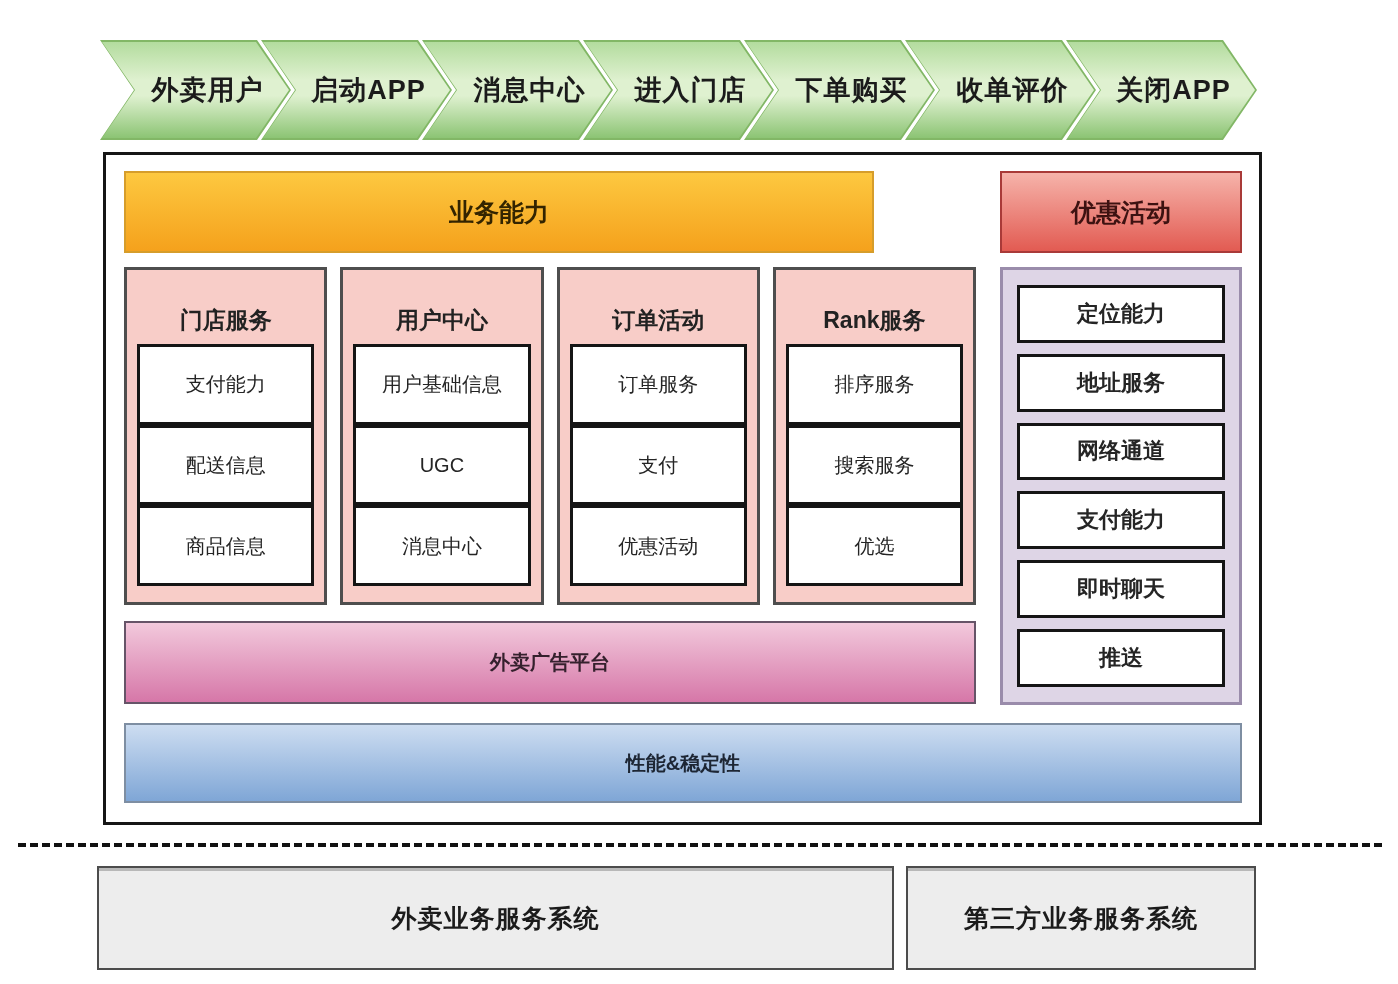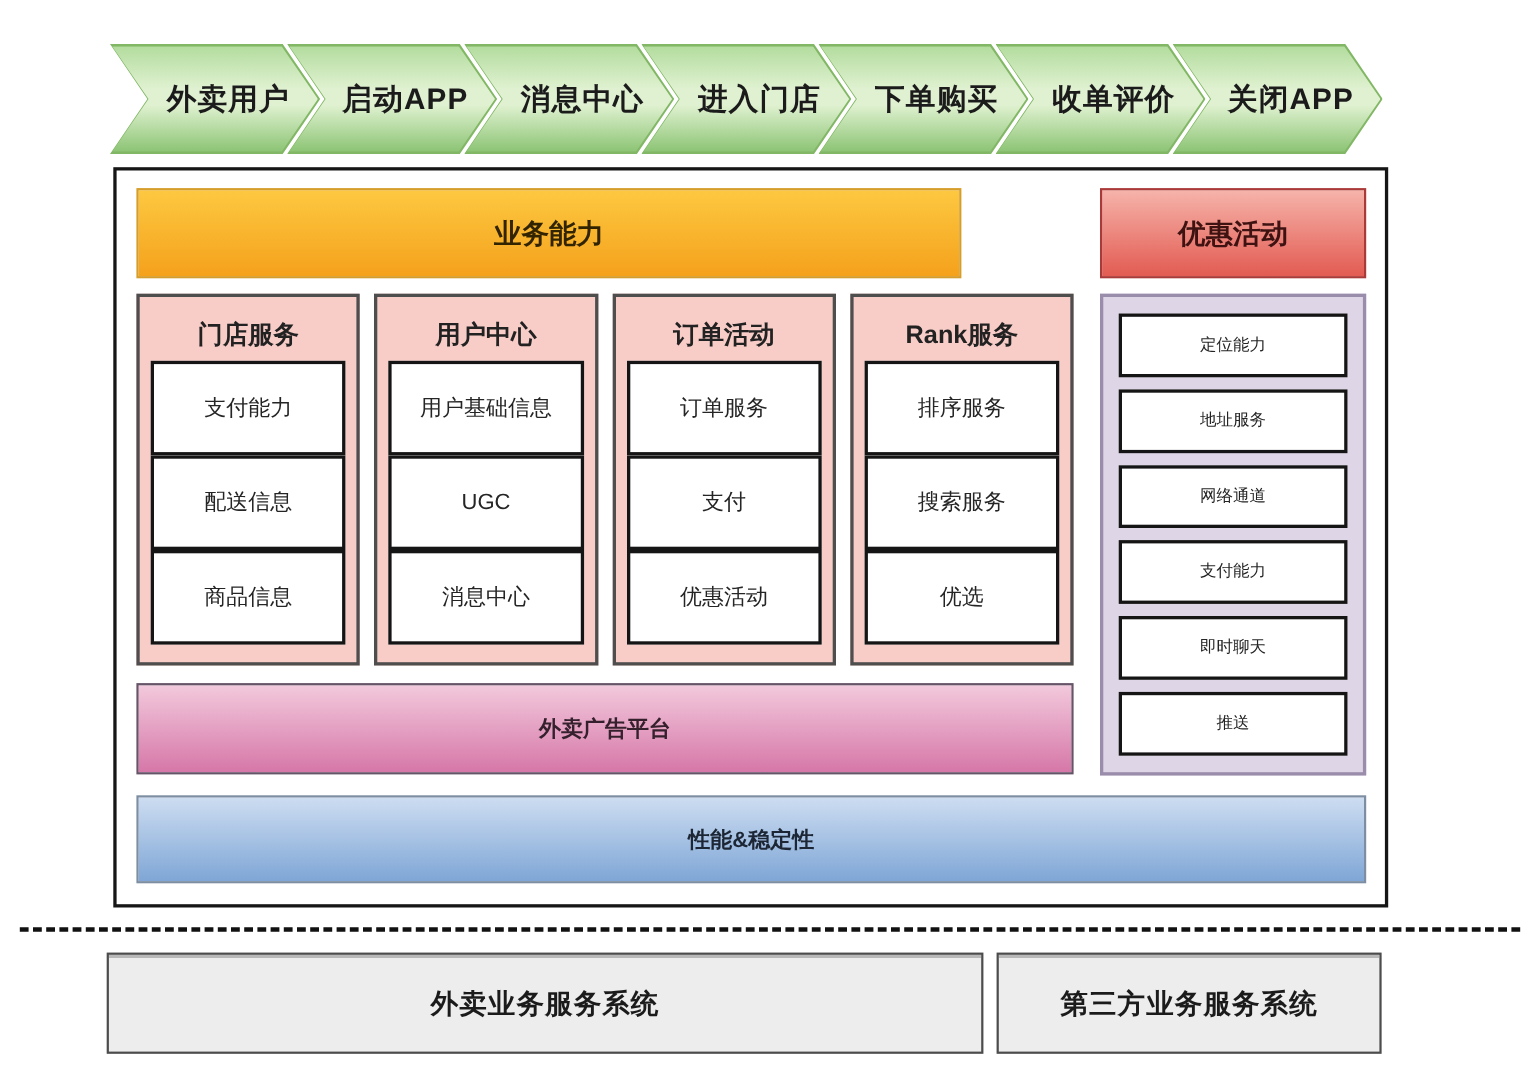--- a/index.html
+++ b/index.html
@@ -87,21 +87,21 @@
     position:absolute;left:18px;top:112px;
     width:852px;height:338px;
     display:flex;gap:13px;
   }
   .pcol{
     flex:1;
     background:var(--column-pink);
     border:3px solid #4e4e4e;
     display:grid;
     grid-template-rows:58px 1fr 1fr 1fr;
-    padding:0 10px 16px 10px;
+    padding:16px 10px 16px 10px;
   }
   .pcol-title{
     display:flex;align-items:center;justify-content:center;
     font-size:23px;font-weight:bold;color:#222;
     padding-top:10px;
   }
   .wbox{
     background:#ffffff;
     border:3px solid #151515;
     display:flex;align-items:center;justify-content:center;
@@ -111,21 +111,21 @@
 
   .purple-panel{
     position:absolute;left:894px;top:112px;
     width:242px;height:438px;
     background:var(--base-panel-purple);
     border:3px solid #9a8cab;
     display:grid;grid-template-rows:repeat(6,1fr);
     gap:11px;
     padding:15px 14px;
   }
-  .purple-panel .wbox{font-size:15px;border-width:3px;}
+  .purple-panel .wbox{font-size:22px;border-width:3px;font-weight:bold;}
 
   .bar{
     position:absolute;
     display:flex;align-items:center;justify-content:center;
     font-size:20px;font-weight:bold;
   }
   .bar.magenta{
     left:18px;top:466px;width:852px;height:83px;
     background:linear-gradient(180deg,var(--ad-pink-top),var(--ad-pink-bottom));
     border:2px solid #665468;
@@ -138,21 +138,21 @@
     color:#1d2634;
   }
 
   
   .dashed{
     position:absolute;left:18px;top:843px;
     width:1364px;height:0;
     border-top:4px dashed #111111;
   }
   .sys{
-    position:absolute;top:866px;height:92px;
+    position:absolute;top:866px;height:104px;
     background:var(--system-gray);
     border:2px solid #4c4c4c;
     box-shadow:inset 0 3px 0 rgba(120,120,120,.45);
     display:flex;align-items:center;justify-content:center;
     font-size:25px;font-weight:bold;color:#1b1b1b;
     letter-spacing:1px;
   }
   .sys.wide{left:97px;width:797px;}
   .sys.narrow{left:906px;width:350px;}
 </style>

